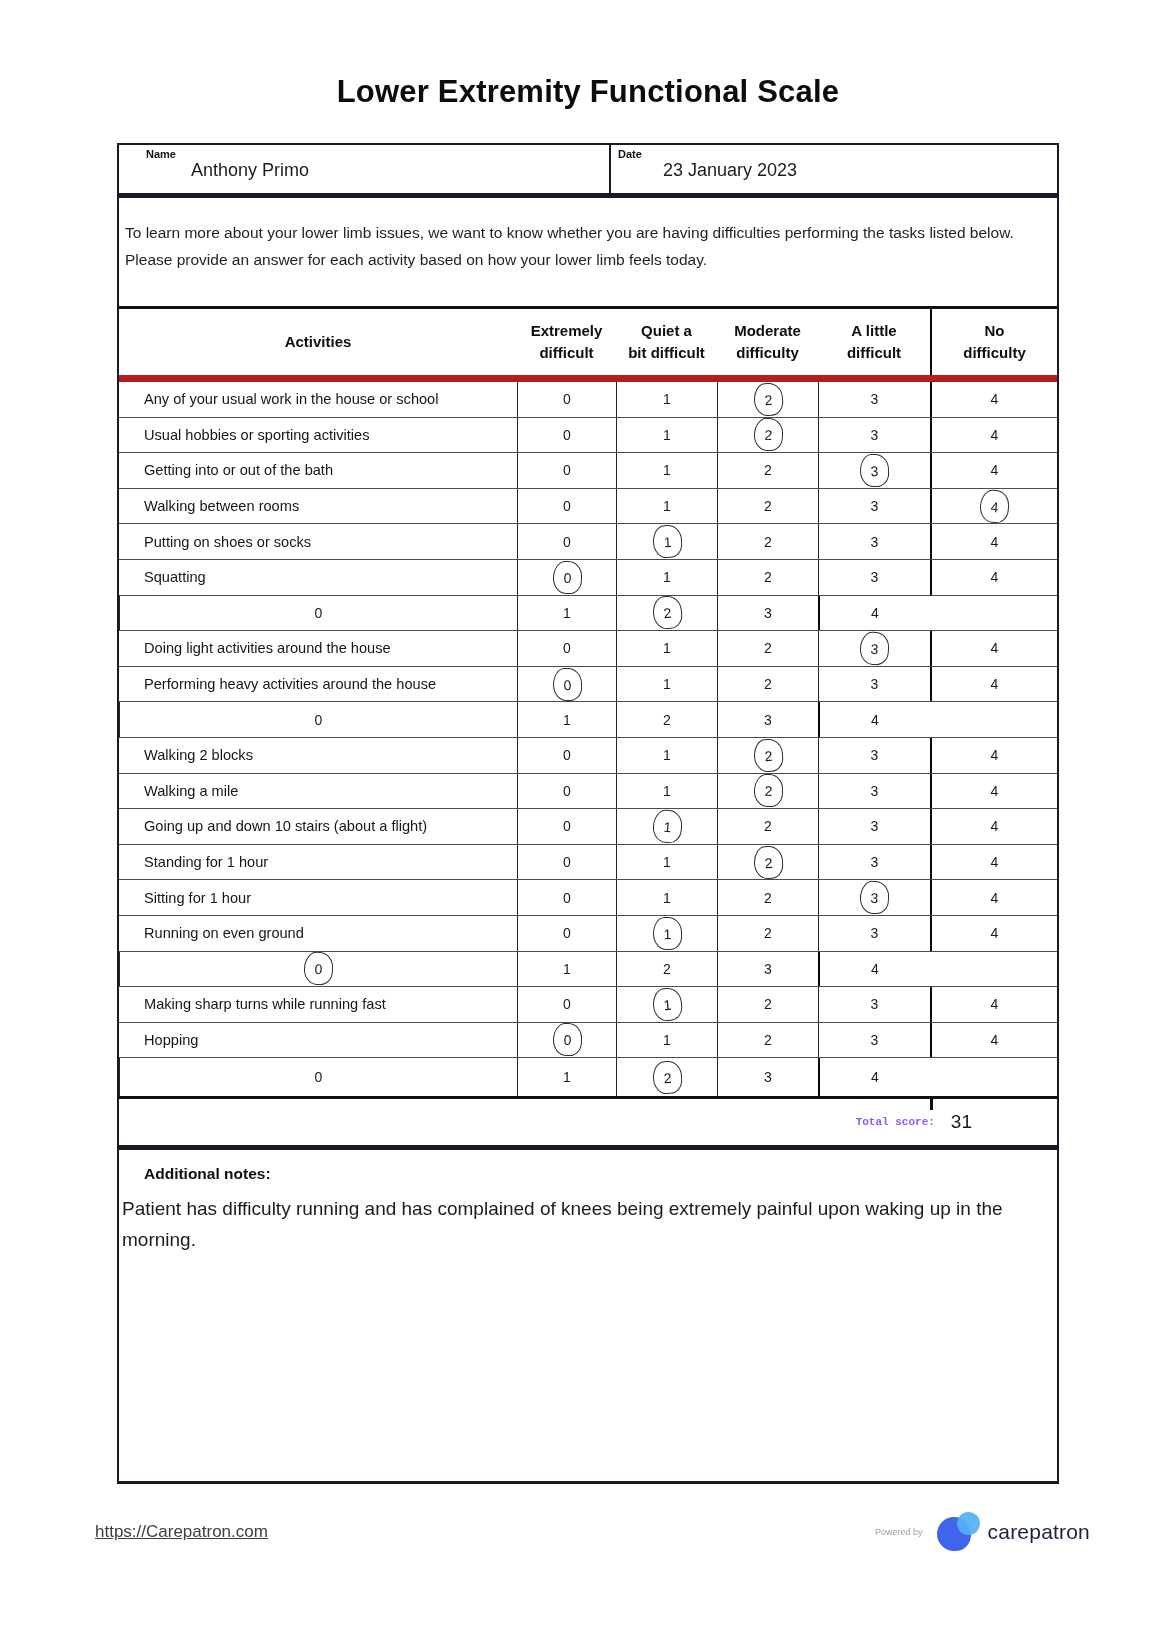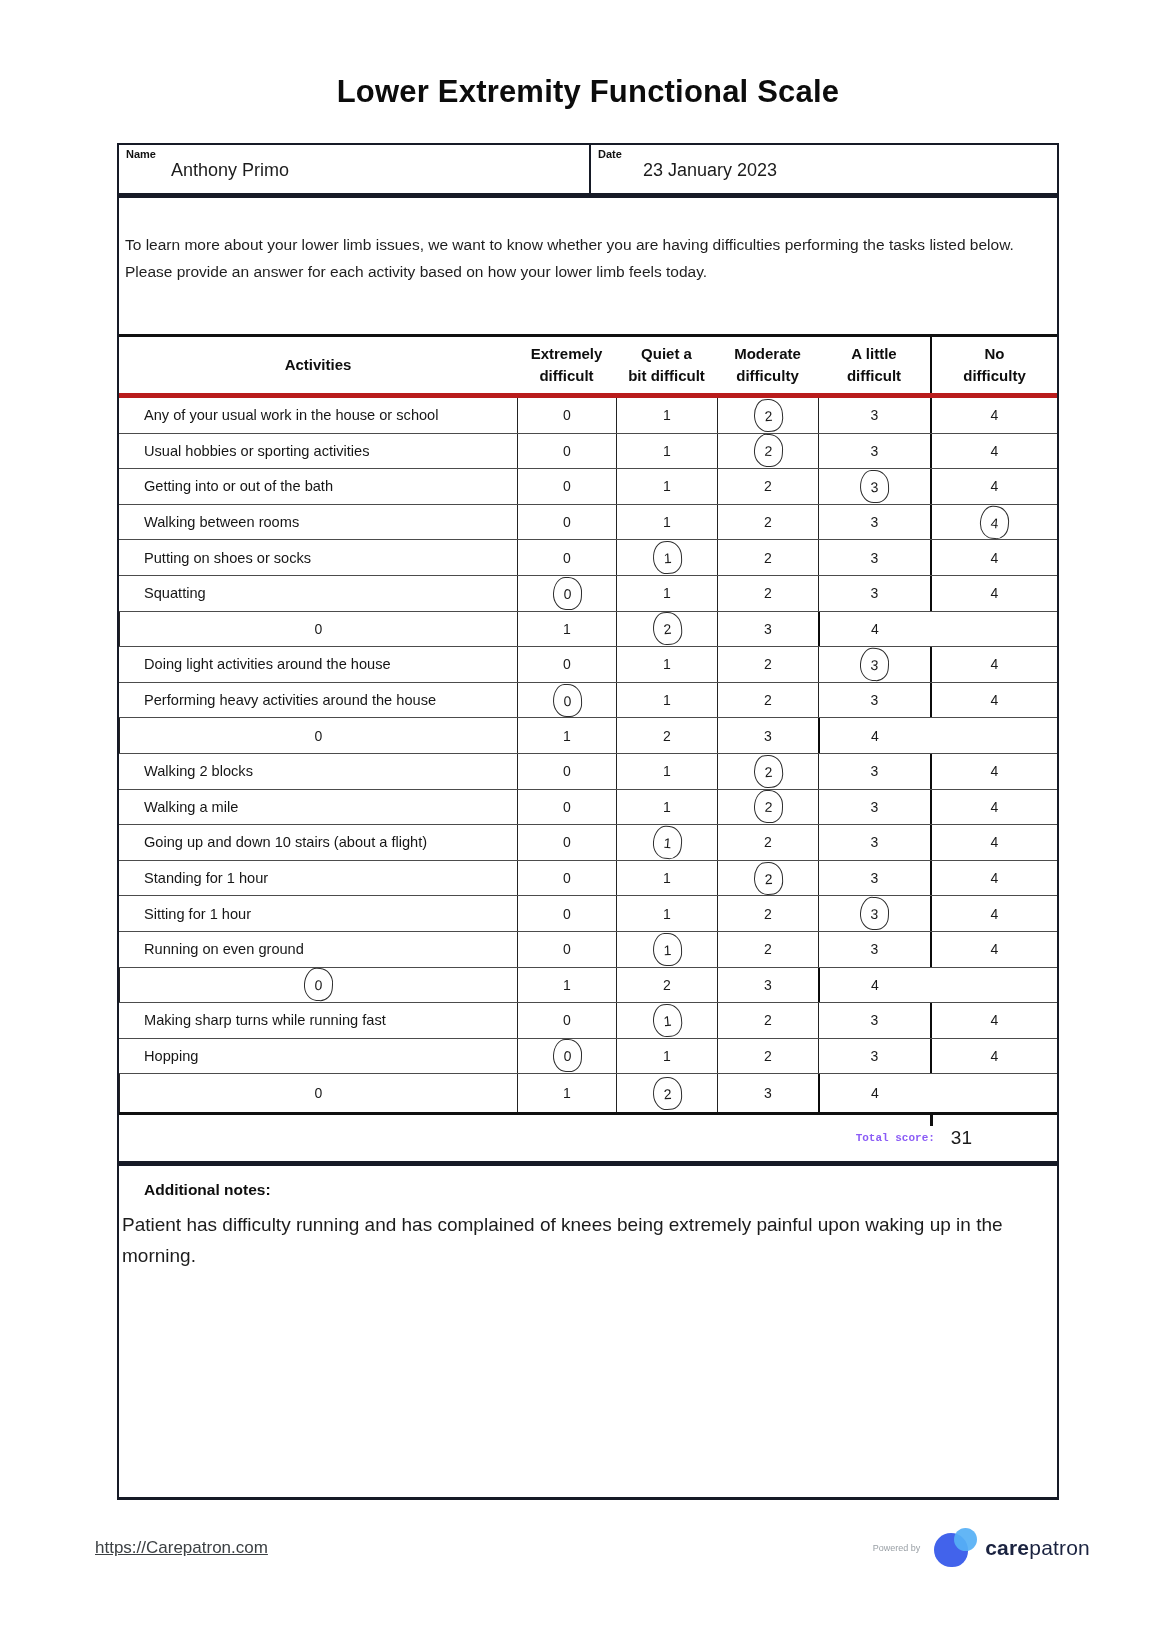--- a/index.html
+++ b/index.html
@@ -14,37 +14,38 @@
     font-size:31px; font-weight:bold; color:#0c0c0c;
     letter-spacing:0.2px;
   }
   .outer { width:942px; margin:0 auto; }
   
   .name-date {
     margin-top:33px;
     border:2px solid #161a26; border-bottom-width:3px;
     display:grid; grid-template-columns:470px 1fr;
     height:53px;
+    padding-left:20px;
   }
   .nd-cell { padding:3px 0 0 7px; position:relative; }
   .nd-cell + .nd-cell { border-left:2px solid #161a26; }
   .nd-label { font-size:11px; font-weight:bold; color:#111; }
   .nd-value { font-size:18px; color:#1c1c1c; padding-left:45px; margin-top:0px; }
   
   .main-box { border:2px solid #161a26; border-bottom-width:3px; }
   .instructions {
-    height:136px; padding:33px 14px 0 6px;
+    height:108px; padding:21px 14px 0 6px;
     font-size:15.5px; line-height:27px; color:#1f1f1f;
   }
   .thead, .trow {
     display:grid;
     grid-template-columns:398px 99px 101px 101px 112px 1fr;
   }
   .thead {
-    height:64px; border-top:3px solid #101010; border-bottom:5px solid #b91c1c;
+    height:76px; border-top:3px solid #101010; border-bottom:7px solid #b91c1c;
   }
   .th {
     display:flex; align-items:center; justify-content:center;
     font-weight:bold; font-size:15px; text-align:center;
     white-space:pre-line; line-height:22px; color:#0e0e0e;
   }
   .th + .th { border-left:1.6px solid #23232
 3; }
   .th.last, .cell.last { border-left:2.6px solid #0b0b0b; }
   .trow { height:35.6px; border-bottom:1.8px solid #4c4c4c; }
@@ -84,21 +85,21 @@
     display:flex; justify-content:space-between; align-items:center;
     margin:27px 86px 0 95px;
   }
   .footer-link { font-size:17px; color:#3c4043; text-decoration:underline; cursor:pointer; }
   .powered { display:flex; align-items:center; }
   .powered-by { font-size:9px; color:#9aa0a6; margin-right:14px; }
   .logo-mark { position:relative; width:44px; height:42px; margin-right:7px; }
   .logo-c1 { position:absolute; left:0; top:6px; width:34px; height:34px; border-radius:50% 50% 46% 50%; }
   .logo-c2 { position:absolute; left:20px; top:1px; width:23px; height:23px; border-radius:50%; opacity:0.92; }
   .brand { font-size:21px; letter-spacing:0.2px; }
-  .brand-bold { font-weight:bold;text-align:center; }
+  .brand-bold { font-weight:normal;text-align:center; }
 </style>
 </head>
 <body>
 
 <h1 class="page-title">Lower Extremity Functional Scale</h1>
 
 <div class="outer">
   <div class="name-date">
     <div class="nd-cell">
       <div class="nd-label">Name</div>

